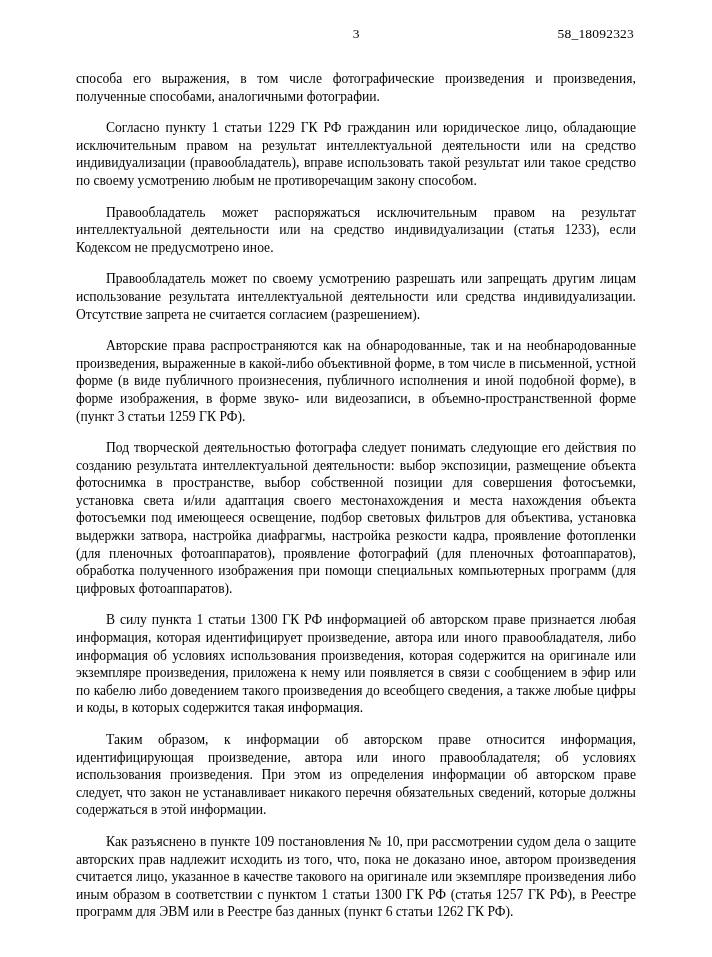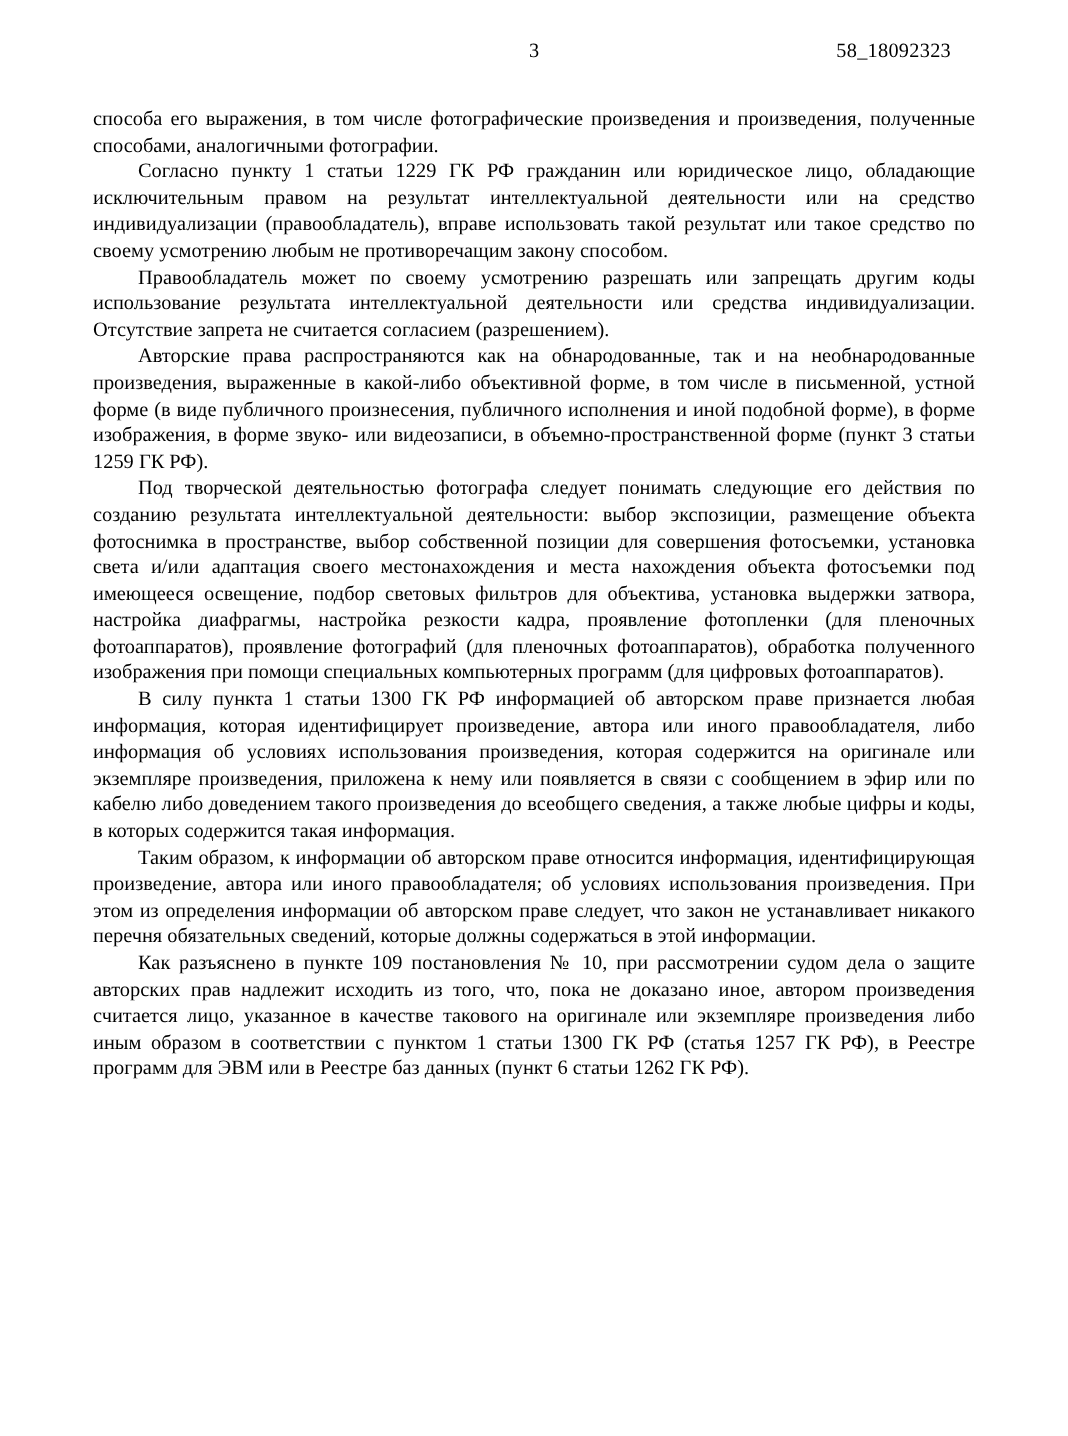--- a/index.html
+++ b/index.html
@@ -36,21 +36,21 @@
   .header .doc-code {
     position: absolute;
     right: 16px;
     top: 0;
     letter-spacing: 0.2px;
   }
   .body-text {
     margin-top: 16px;
   }
   p.para {
-    margin: 0;
+    margin: 14px;
     text-align: justify;
     text-justify: inter-word;
     font-size: 13.6px;
     line-height: 17.6px;
     text-indent: 30px;
     hyphens: none;
   }
   p.para.noindent {
     text-indent: 0;
   }
@@ -61,21 +61,22 @@
 <div class="page">
 
   <div class="header">
     <span class="page-number">3</span>
     <span class="doc-code">58_18092323</span>
   </div>
 
   <div class="body-text">
     <p class="para noindent">способа его выражения, в том числе фотографические произведения и произведения, полученные способами, аналогичными фотографии.</p>
     <p class="para">Согласно пункту 1 статьи 1229 ГК РФ гражданин или юридическое лицо, обладающие исключительным правом на результат интеллектуальной деятельности или на средство индивидуализации (правообладатель), вправе использовать такой результат или такое средство по своему усмотрению любым не противоречащим закону способом.</p>
-    <p class="para">Правообладатель может по своему усмотрению разрешать или запрещать другим коды использование результата интеллектуальной деятельности или средства индивидуализации. Отсутствие запрета не считается согласием (разрешением).</p>
+    <p class="para">Правообладатель может распоряжаться исключительным правом на результат интеллектуальной деятельности или на средство индивидуализации (статья 1233), если Кодексом не предусмотрено иное.</p>
+    <p class="para">Правообладатель может по своему усмотрению разрешать или запрещать другим лицам использование результата интеллектуальной деятельности или средства индивидуализации. Отсутствие запрета не считается согласием (разрешением).</p>
     <p class="para">Авторские права распространяются как на обнародованные, так и на необнародованные произведения, выраженные в какой-либо объективной форме, в том числе в письменной, устной форме (в виде публичного произнесения, публичного исполнения и иной подобной форме), в форме изображения, в форме звуко- или видеозаписи, в объемно-пространственной форме (пункт 3 статьи 1259 ГК РФ).</p>
     <p class="para">Под творческой деятельностью фотографа следует понимать следующие его действия по созданию результата интеллектуальной деятельности: выбор экспозиции, размещение объекта фотоснимка в пространстве, выбор собственной позиции для совершения фотосъемки, установка света и/или адаптация своего местонахождения и места нахождения объекта фотосъемки под имеющееся освещение, подбор световых фильтров для объектива, установка выдержки затвора, настройка диафрагмы, настройка резкости кадра, проявление фотопленки (для пленочных фотоаппаратов), проявление фотографий (для пленочных фотоаппаратов), обработка полученного изображения при помощи специальных компьютерных программ (для цифровых фотоаппаратов).</p>
     <p class="para">В силу пункта 1 статьи 1300 ГК РФ информацией об авторском праве признается любая информация, которая идентифицирует произведение, автора или иного правообладателя, либо информация об условиях использования произведения, которая содержится на оригинале или экземпляре произведения, приложена к нему или появляется в связи с сообщением в эфир или по кабелю либо доведением такого произведения до всеобщего сведения, а также любые цифры и коды, в которых содержится такая информация.</p>
     <p class="para">Таким образом, к информации об авторском праве относится информация, идентифицирующая произведение, автора или иного правообладателя; об условиях использования произведения. При этом из определения информации об авторском праве следует, что закон не устанавливает никакого перечня обязательных сведений, которые должны содержаться в этой информации.</p>
     <p class="para">Как разъяснено в пункте 109 постановления № 10, при рассмотрении судом дела о защите авторских прав надлежит исходить из того, что, пока не доказано иное, автором произведения считается лицо, указанное в качестве такового на оригинале или экземпляре произведения либо иным образом в соответствии с пунктом 1 статьи 1300 ГК РФ (статья 1257 ГК РФ), в Реестре программ для ЭВМ или в Реестре баз данных (пункт 6 статьи 1262 ГК РФ).</p>
   </div>
 
 </div>
 
 </body></html>

